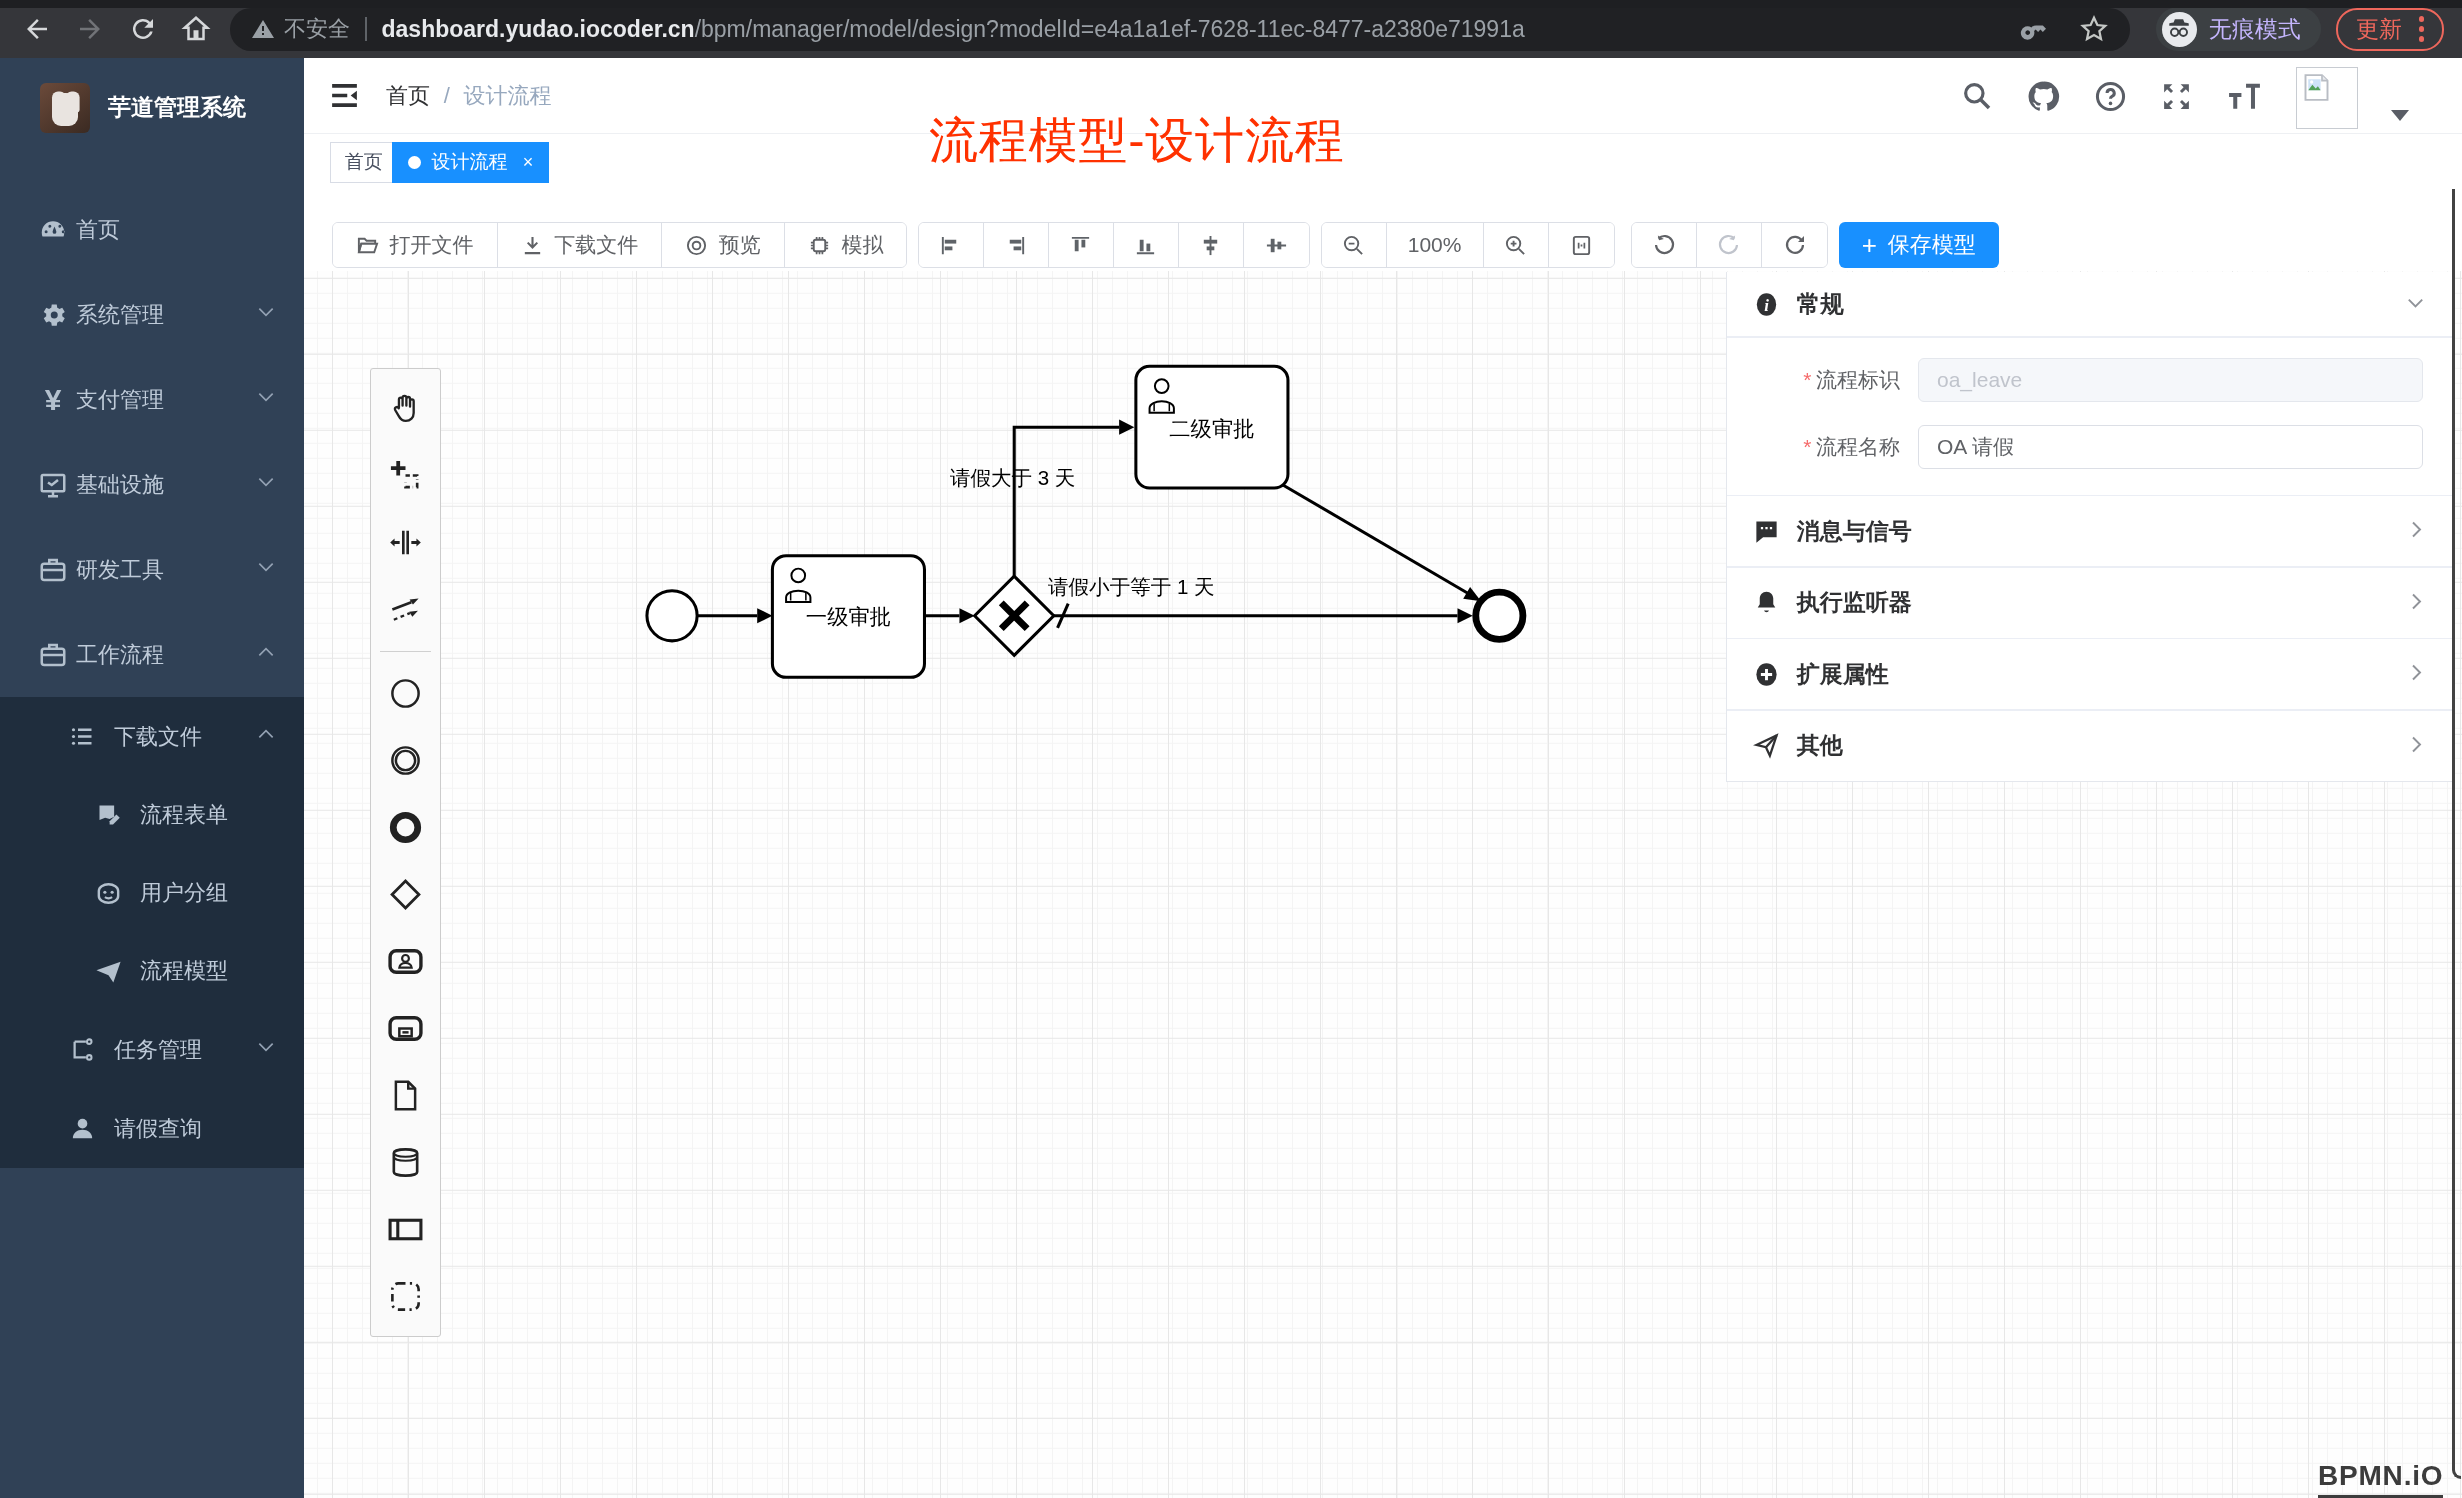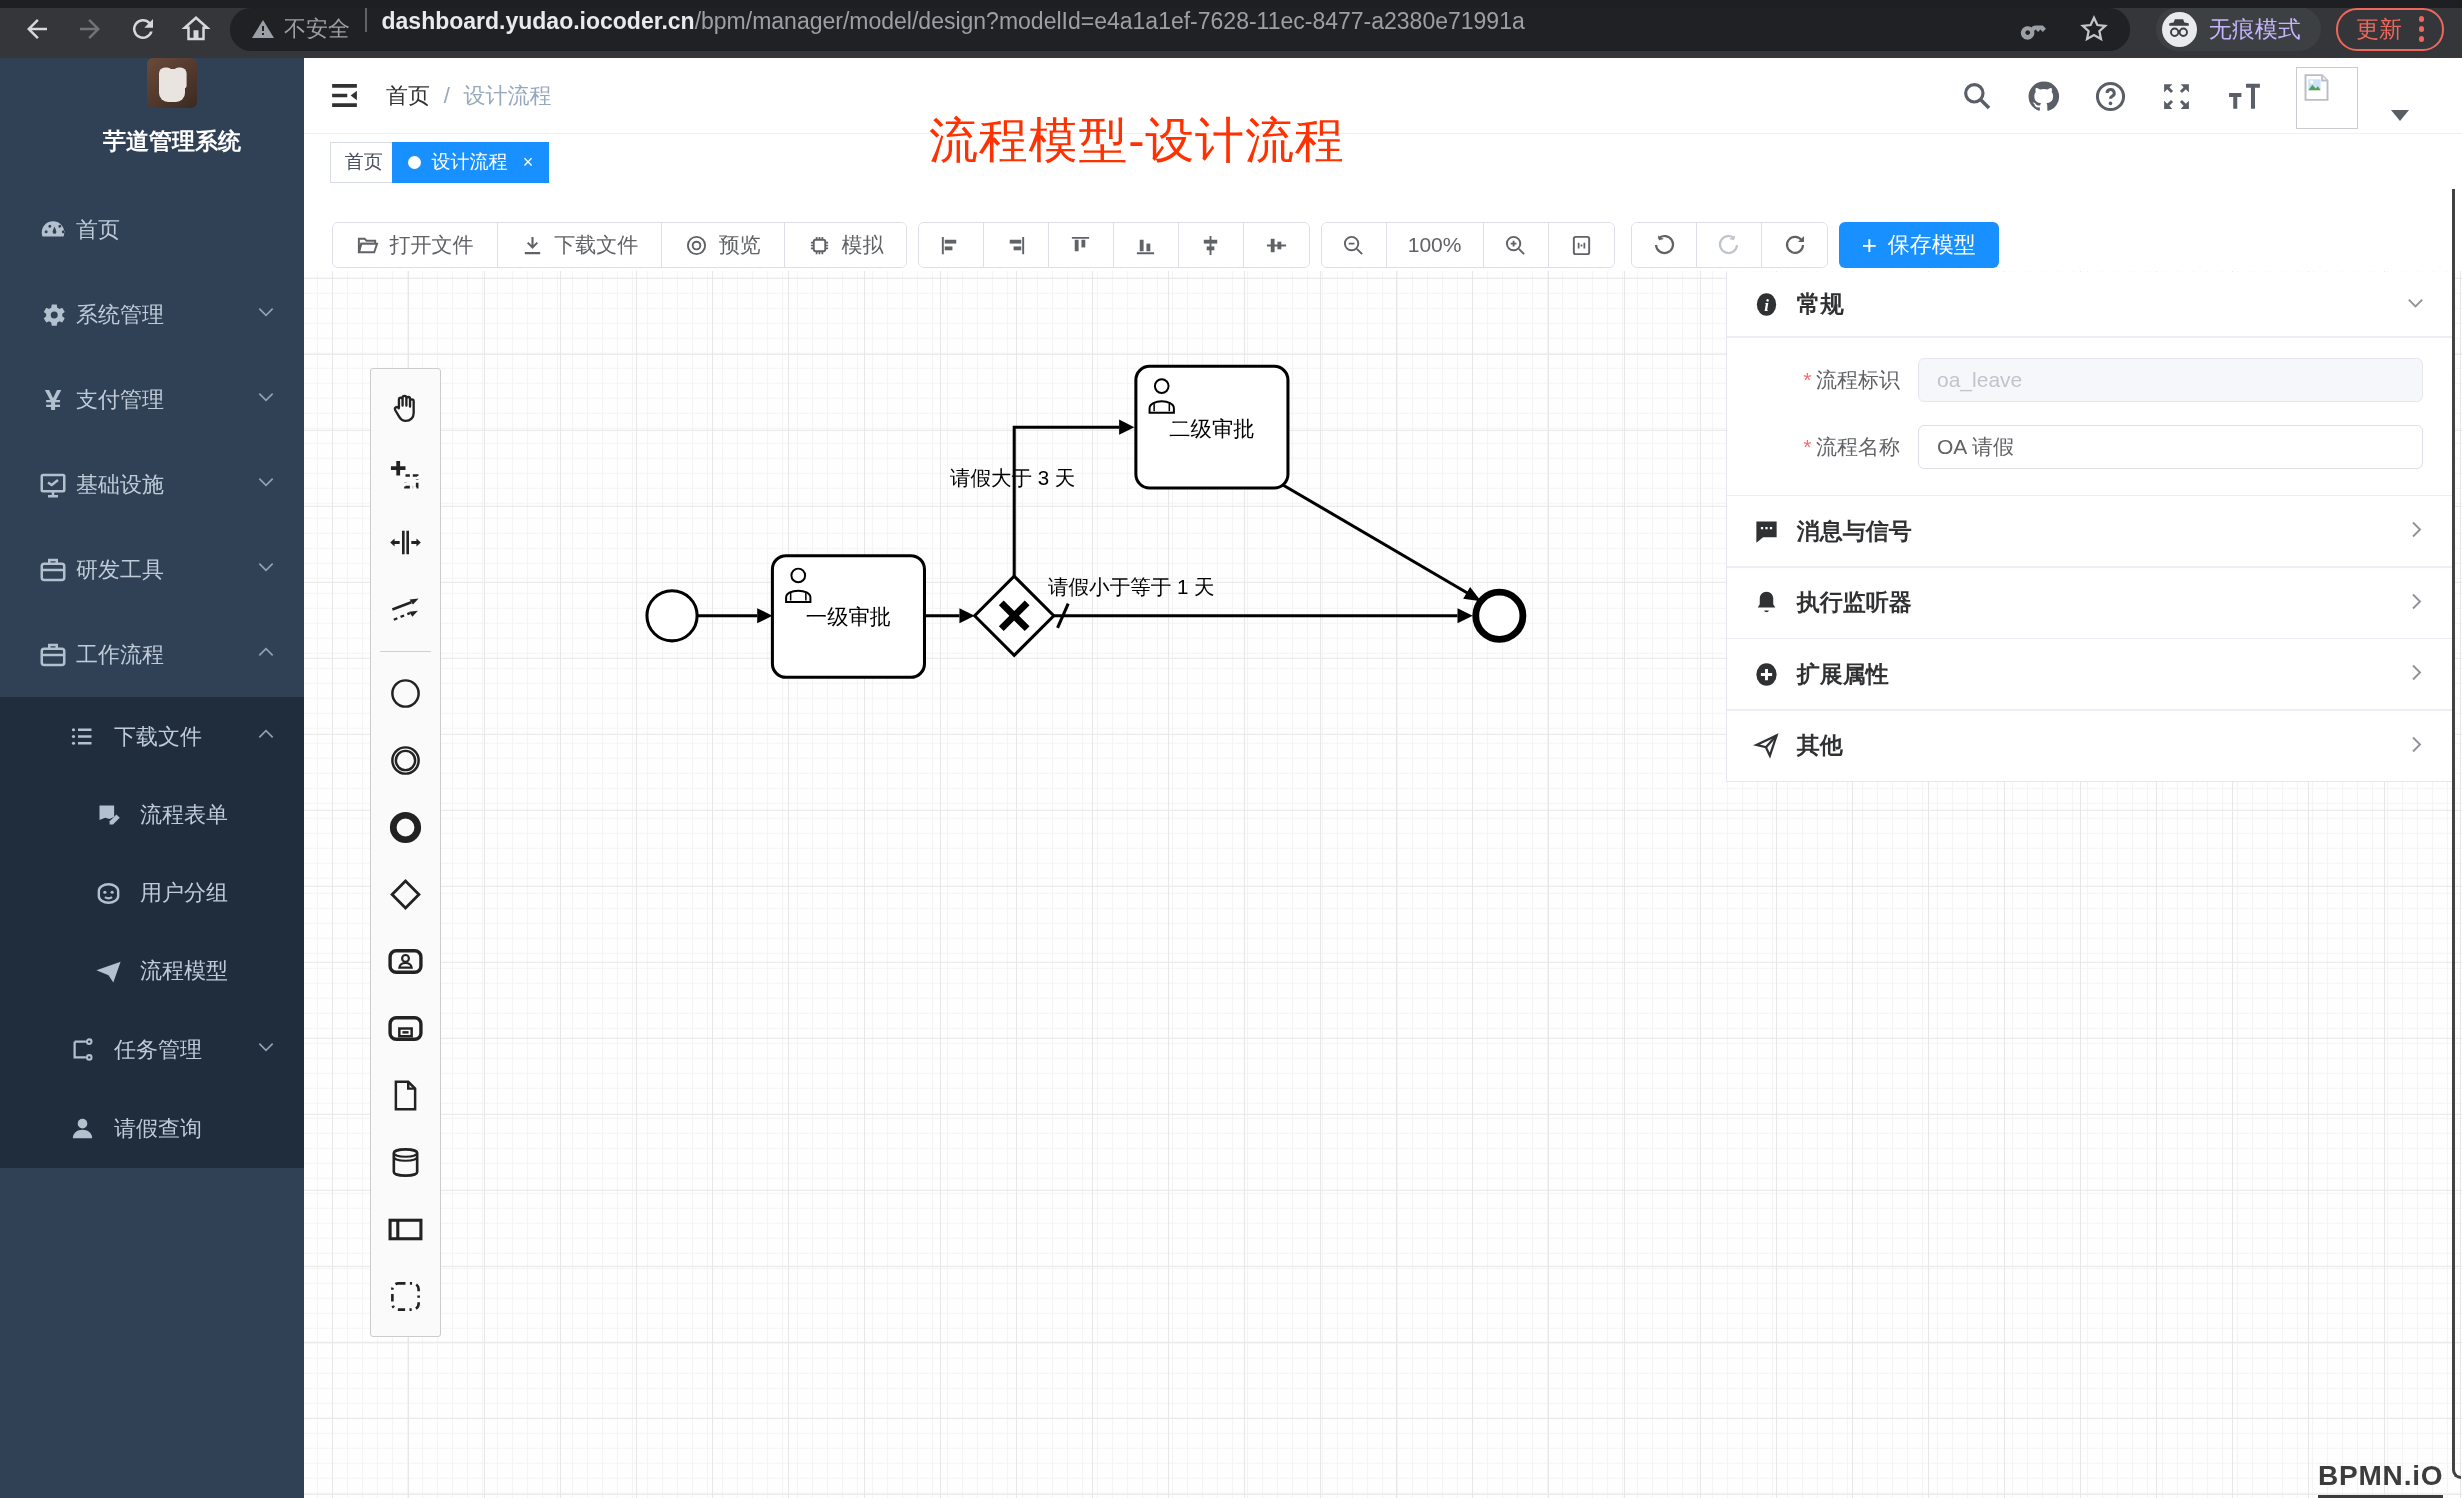--- a/index.html
+++ b/index.html
@@ -4,35 +4,35 @@
 <style>
   * { margin:0; padding:0; box-sizing:border-box; }
   html,body { width:2462px; height:1498px; overflow:hidden; }
   body { font-family:"Liberation Sans","DejaVu Sans",sans-serif; background:#fff; }
   #app { position:relative; width:2462px; height:1498px; }
 
   
   .browser { position:absolute; left:0; top:0; width:2462px; height:58px; background:#35363a; display:flex; align-items:center; }
   .browser::before { content:""; position:absolute; left:0; top:0; width:100%; height:7.6px; background:#1e1f22; }
   .nav-ic { width:33px; height:33px; margin-left:20px; display:flex; align-items:center; justify-content:center; flex:none; }
-  .omnibox { flex:1; height:43px; margin:0 18px; background:#202124; border-radius:21px; display:flex; padding:0 21px; min-width:0; }
+  .omnibox { flex:1; height:43px; margin:0 18px; background:#202124; border-radius:21px; display:flex; align-items:center; padding:0 21px; min-width:0; }
   .omni-sep { width:1.5px; height:24px; background:#5f6368; margin:0 15px; }
   .url { font-size:23px; white-space:nowrap; overflow:hidden; }
   .url .host { color:#e8eaed; font-weight:bold; }
   .url .path { color:#9aa0a6; }
   .warn { color:#9aa0a6; font-size:22px; display:flex; align-items:center; gap:9px; }
   .incog { height:44px; background:#3c4043; border-radius:22px; display:flex; align-items:center; gap:12px; padding:0 20px 0 6px; margin:0 7.6px; flex:none; color:#c4b5fd; font-size:23px; }
   .incog-circle { width:35px; height:35px; border-radius:50%; background:#e8eaed; display:flex; align-items:center; justify-content:center; }
   .update-pill { height:43px; border:2.3px solid #ee675c; border-radius:21px; color:#ee675c; font-size:23px; display:flex; align-items:center; gap:16.7px; padding:0 18px; margin:0 18px 0 7.6px; flex:none; }
   .dots3 { display:inline-flex; flex-direction:column; gap:4.6px; }
   .dots3 i { width:5.3px; height:5.3px; border-radius:50%; background:#ee675c; }
 
   
   .sidebar { position:absolute; left:0; top:58px; width:304px; height:1440px; background:#304156; color:#bfcbd9; }
-  .logo-row { height:99px; display:flex; align-items:center; gap:18px; padding-left:40px;flex-direction:column; }
+  .logo-row { height:99px; display:flex; align-items:center; gap:18px; padding-left:40px; }
   .logo-img { width:50px; height:50px; border-radius:6px; background:linear-gradient(140deg,#6b4a3a 0%,#3a2a22 100%); position:relative; overflow:hidden; flex:none; }
   .logo-img::after { content:""; position:absolute; left:12px; top:10.6px; width:26px; height:33px; background:#e9e4e0; border-radius:12px 12px 9px 9px; box-shadow:-6px -7.6px 0 -6px #e9e4e0, 7.6px -7.6px 0 -6px #e9e4e0; }
   .logo-title { color:#fff; font-size:23px; font-weight:bold; }
   .menu { margin-top:30px; }
   .mi { position:relative; height:85px; display:flex; align-items:center; font-size:22px; cursor:pointer; }
   .mi .ic { position:absolute; left:38px; width:30px; height:30px; display:flex; align-items:center; justify-content:center; }
   .mi .lb { position:absolute; left:76px; }
   .mi .chev { position:absolute; left:256px; }
   .submenu { background:#1f2d3d; }
   .mi.l2 { height:79px; }

